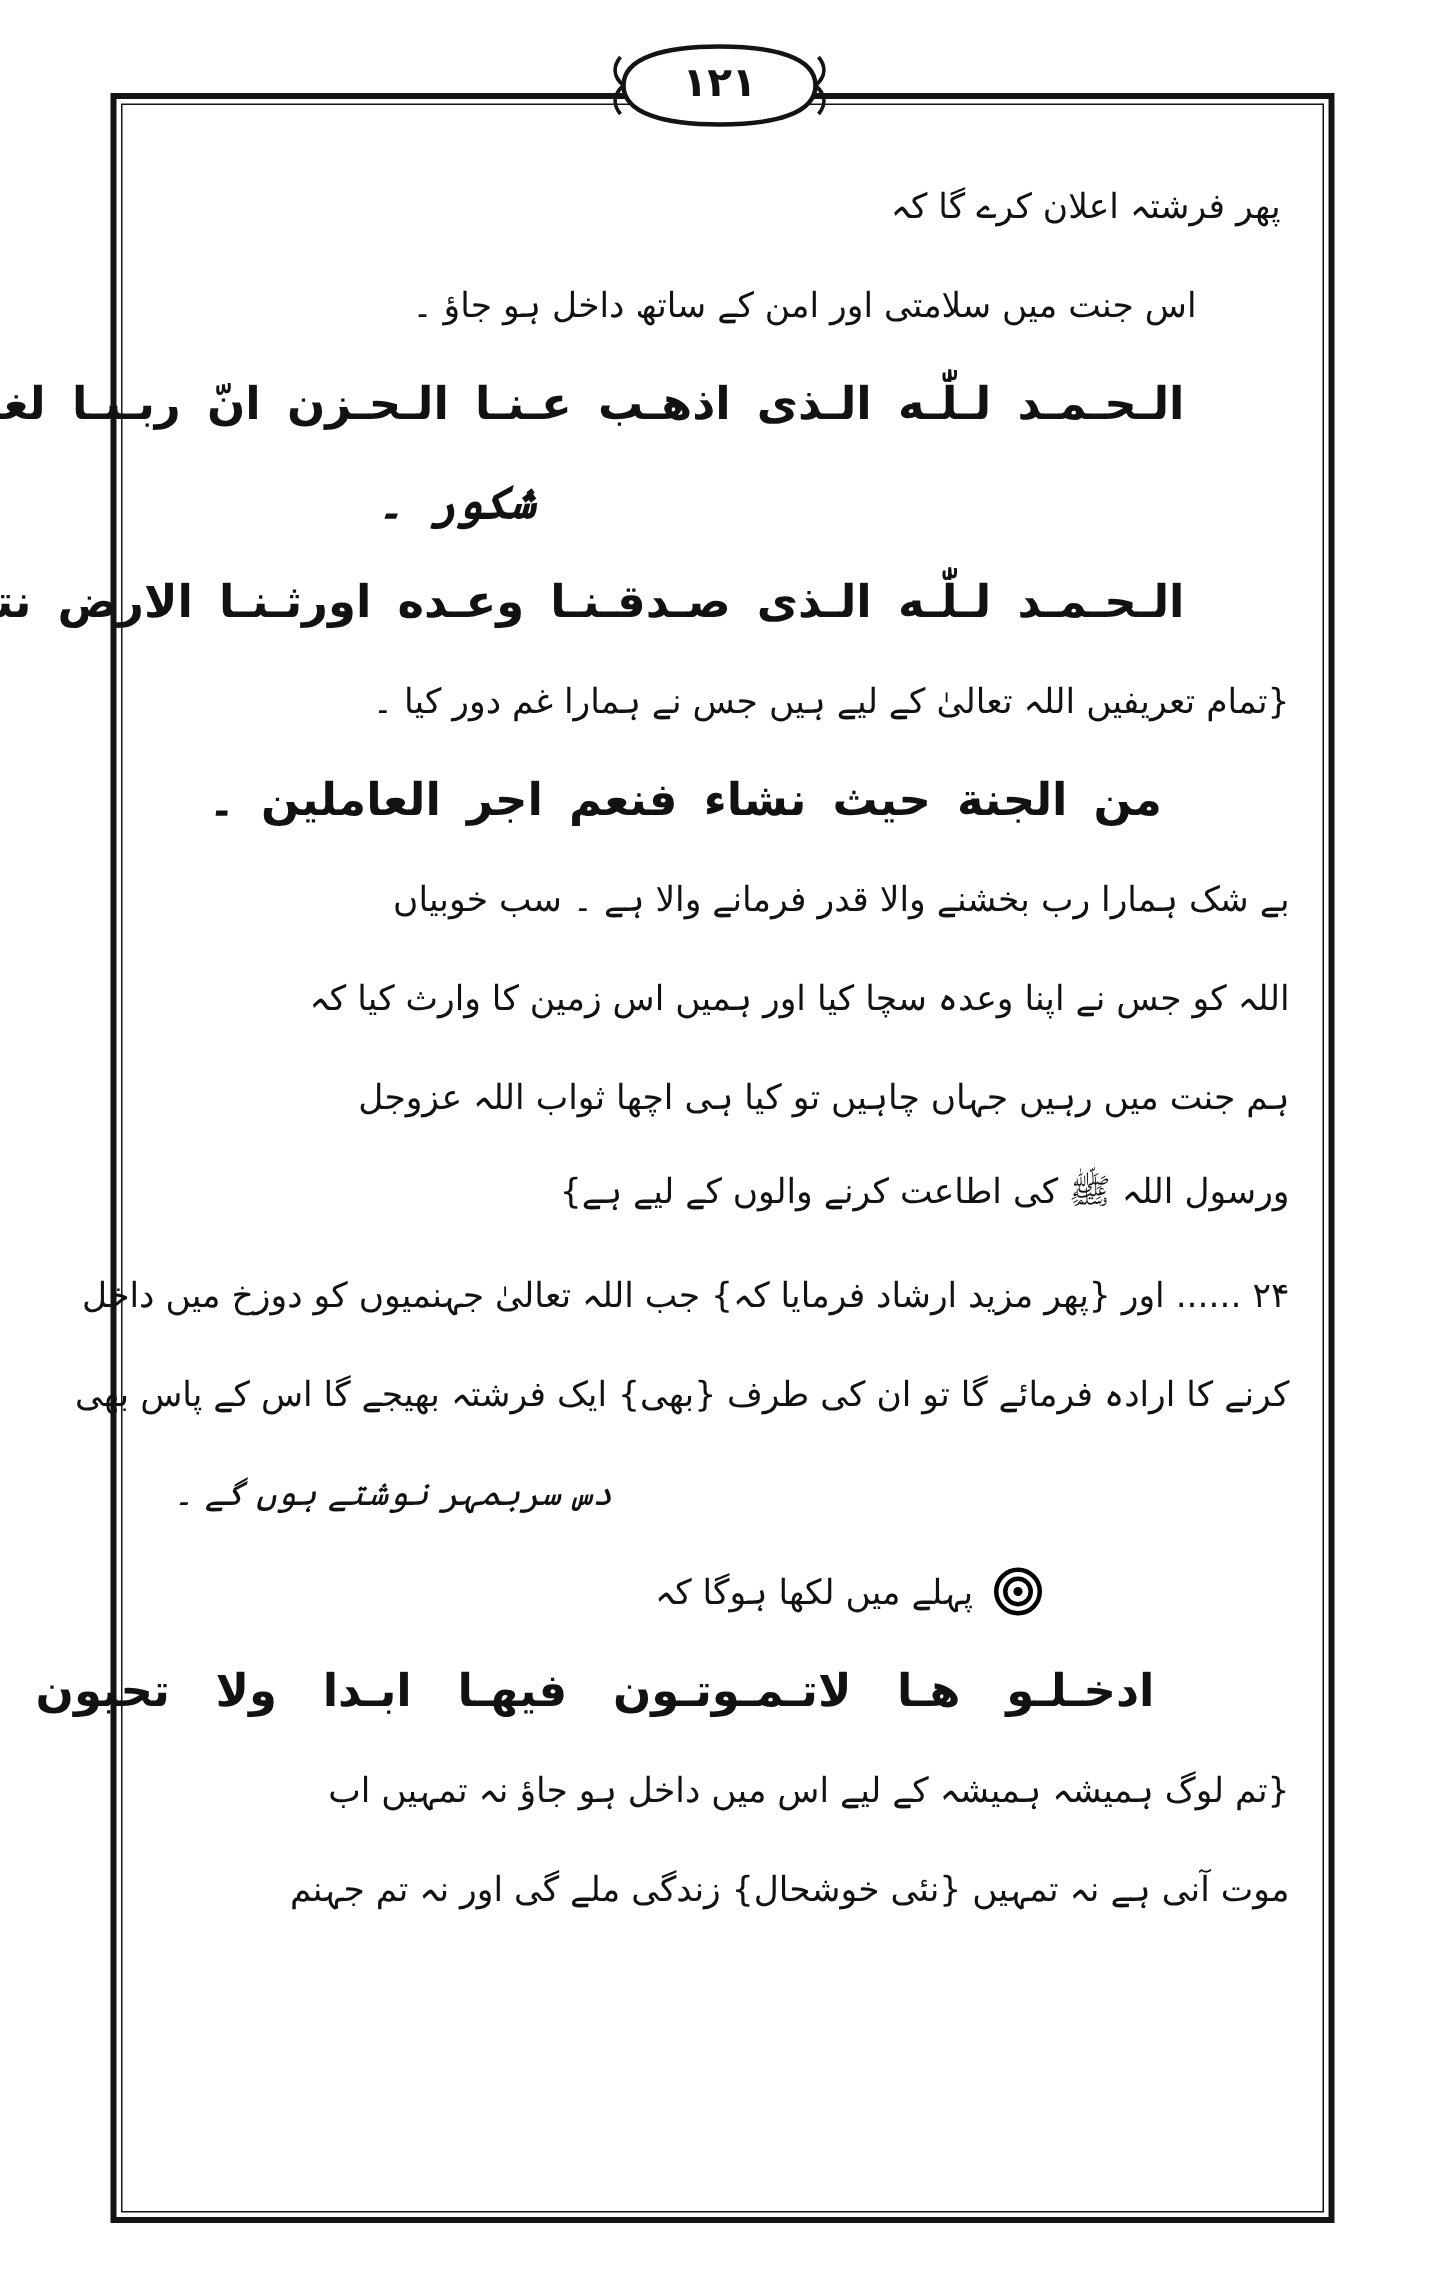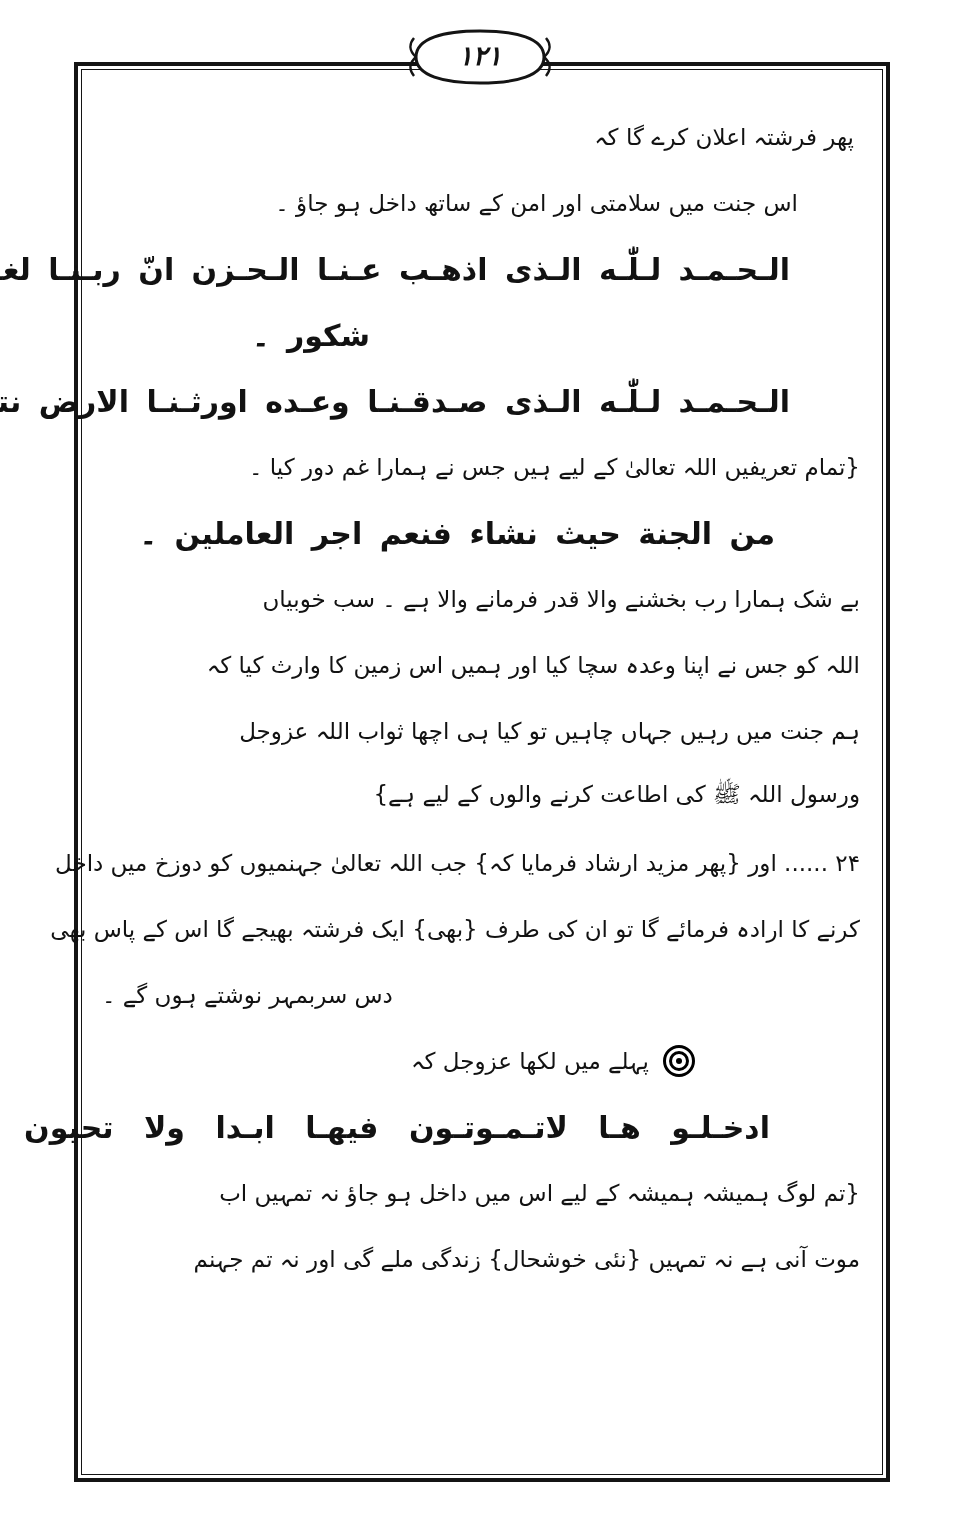--- a/index.html
+++ b/index.html
@@ -34,21 +34,20 @@
   
   .page-number-badge {
     position: absolute;
     top: 24px;
     left: 50%;
     transform: translateX(-50%);
     width: 148px;
     height: 66px;
     background: transparent;
     z-index: 5;
-    font-style: italic;
   }
   .page-number-badge svg {
     position: absolute;
     inset: 0;
     width: 100%;
     height: 100%;
   }
   .page-number-badge .num {
     position: absolute;
     inset: 0;
@@ -70,20 +69,21 @@
     padding-top: 8px;
   }
   .line {
     display: flex;
     align-items: center;
     min-height: 66px;
     white-space: nowrap;
   }
   .line.align-left {
     justify-content: flex-end; 
+    font-style: italic;
   }
   .line-text {
     display: inline-block;
   }
   .urdu .line-text {
     font-size: 23px;
     font-weight: 500;
     letter-spacing: 0;
   }
   .arabic .line-text {
@@ -163,26 +163,26 @@
         </div>
         <div class="line urdu" style="padding-right: 0px;">
           <span class="line-text">ورسول اللہ ﷺ کی اطاعت کرنے والوں کے لیے ہے}</span>
         </div>
         <div class="line urdu" style="padding-right: 0px;">
           <span class="line-text">۲۴ ...... اور {پھر مزید ارشاد فرمایا کہ} جب اللہ تعالیٰ جہنمیوں کو دوزخ میں داخل</span>
         </div>
         <div class="line urdu" style="padding-right: 0px;">
           <span class="line-text">کرنے کا ارادہ فرمائے گا تو ان کی طرف {بھی} ایک فرشتہ بھیجے گا اس کے پاس بھی</span>
         </div>
-        <div class="line urdu align-left" style="padding-left: 0px;">
+        <div class="line urdu align-left" style="padding-left: 0px; margin-left: 14px;">
           <span class="line-text">دس سربمہر نوشتے ہوں گے ۔</span>
         </div>
         <div class="line urdu" style="padding-right: 165px;">
           <span class="bullseye"></span>
-          <span class="line-text">پہلے میں لکھا عزوجل کہ</span>
+          <span class="line-text">پہلے میں لکھا ہوگا کہ</span>
         </div>
         <div class="line arabic spread" style="padding-right: 90px;">
           <span class="line-text">ادخـلـو هـا لاتـمـوتـون فیهـا ابـدا ولا تحیون ولا</span>
         </div>
         <div class="line urdu" style="padding-right: 0px;">
           <span class="line-text">{تم لوگ ہمیشہ ہمیشہ کے لیے اس میں داخل ہو جاؤ نہ تمہیں اب</span>
         </div>
         <div class="line urdu" style="padding-right: 0px; align-items: center;">
           <span class="line-text">موت آنی ہے نہ تمہیں {نئی خوشحال} زندگی ملے گی اور نہ تم جہنم</span>
         </div>

